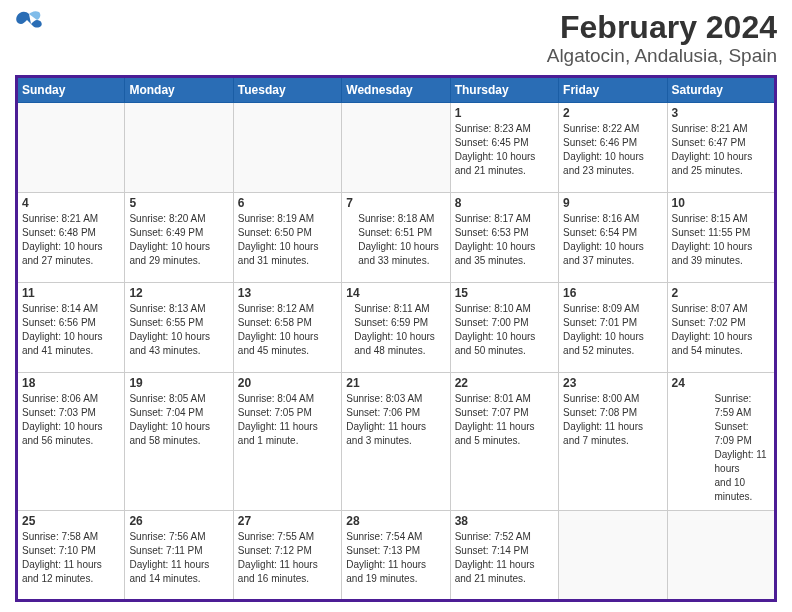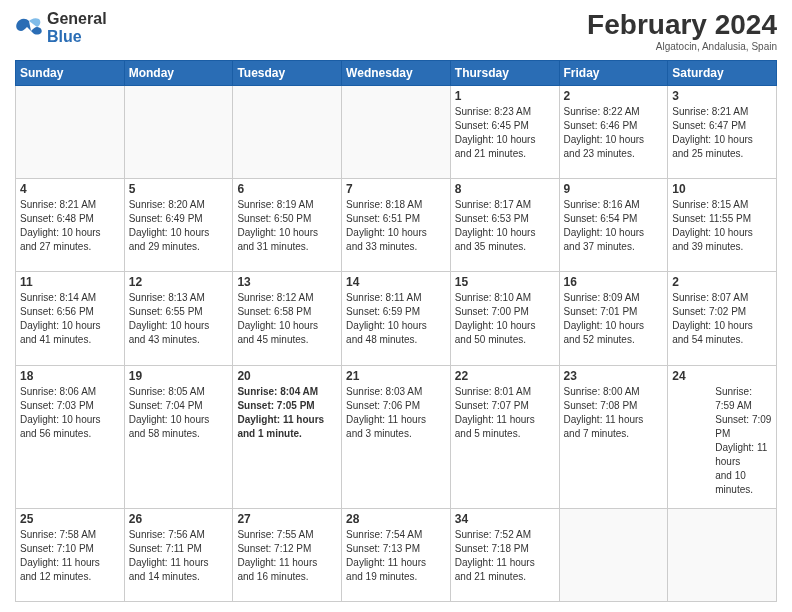--- a/index.html
+++ b/index.html
@@ -29,32 +29,32 @@
       gap: 4px;
     }
     .logo-bird {
       width: 28px;
       height: 22px;
     }
     .title-block {
       text-align: right;
     }
     .month-title {
-      font-size: 28px;
+      font-size: 32px;
       font-weight: bold;
       color: #333;
       line-height: 1.1;
     }
     .location {
-      font-size: 10px;
+      font-size: 19px;
       color: #555;
     }
     .calendar {
       flex: 1;
-      border: 1px solid #4c1d95;
+      border: 3px solid #4c1d95;
       border-collapse: collapse;
       width: 100%;
       table-layout: fixed;
     }
     .calendar th {
       background-color: #2a6db5;
       color: white;
       font-size: 12px;
       font-weight: bold;
       padding: 5px 4px;
@@ -87,24 +87,20 @@
 </head>
 <body>
 
 <div class="page">
   <div class="header">
     <div class="logo">
       <svg class="logo-bird" viewBox="0 0 28 22">
         <path d="M14 4 C10 0, 4 2, 2 6 C0 10, 2 14, 6 14 C8 14, 10 12, 12 10 L18 16 C20 18, 24 18, 26 16 C28 14, 26 10, 22 10 C20 10, 18 12, 16 14 L14 4Z" fill="#2a6db5"></path>
         <path d="M14 4 C16 2, 20 0, 24 2 C26 4, 26 8, 22 10" fill="#4a9fe0" opacity="0.7"></path>
       </svg>
-      <div>
-        <div style="font-size:16px; font-weight:bold; color:#333; line-height:1.15;">General</div>
-        <div style="font-size:16px; font-weight:bold; color:#2a6db5; line-height:1.15;">Blue</div>
-      </div>
     </div>
     <div class="title-block">
       <div class="month-title">February 2024</div>
       <div class="location">Algatocin, Andalusia, Spain</div>
     </div>
   </div>
 
   <table class="calendar">
     <thead>
       <tr>
@@ -162,21 +158,21 @@
           </td>
           <td>
             <div class="day-num">6</div>
             <div class="day-info" style="white-space: pre-line;">Sunrise: 8:19 AM
 Sunset: 6:50 PM
 Daylight: 10 hours
 and 31 minutes.</div>
           </td>
           <td>
             <div class="day-num">7</div>
-            <div class="day-info" style="white-space: pre-line;">Sunrise: 8:18 AM
+            <div class="day-info" style="white-space: pre-line; margin-left: 12px;">Sunrise: 8:18 AM
 Sunset: 6:51 PM
 Daylight: 10 hours
 and 33 minutes.</div>
           </td>
           <td>
             <div class="day-num">8</div>
             <div class="day-info" style="white-space: pre-line;">Sunrise: 8:17 AM
 Sunset: 6:53 PM
 Daylight: 10 hours
 and 35 minutes.</div>
@@ -213,21 +209,21 @@
           </td>
           <td>
             <div class="day-num">13</div>
             <div class="day-info" style="white-space: pre-line;">Sunrise: 8:12 AM
 Sunset: 6:58 PM
 Daylight: 10 hours
 and 45 minutes.</div>
           </td>
           <td>
             <div class="day-num">14</div>
-            <div class="day-info" style="white-space: pre-line;">Sunrise: 8:11 AM
+            <div class="day-info" style="white-space: pre-line; margin-left: 8px;">Sunrise: 8:11 AM
 Sunset: 6:59 PM
 Daylight: 10 hours
 and 48 minutes.</div>
           </td>
           <td>
             <div class="day-num">15</div>
             <div class="day-info" style="white-space: pre-line;">Sunrise: 8:10 AM
 Sunset: 7:00 PM
 Daylight: 10 hours
 and 50 minutes.</div>
@@ -257,21 +253,21 @@
           </td>
           <td>
             <div class="day-num">19</div>
             <div class="day-info" style="white-space: pre-line;">Sunrise: 8:05 AM
 Sunset: 7:04 PM
 Daylight: 10 hours
 and 58 minutes.</div>
           </td>
           <td>
             <div class="day-num">20</div>
-            <div class="day-info" style="white-space: pre-line; font-weight: bold;">Sunrise: 8:04 AM
+            <div class="day-info" style="white-space: pre-line;">Sunrise: 8:04 AM
 Sunset: 7:05 PM
 Daylight: 11 hours
 and 1 minute.</div>
           </td>
           <td>
             <div class="day-num">21</div>
             <div class="day-info" style="white-space: pre-line;">Sunrise: 8:03 AM
 Sunset: 7:06 PM
 Daylight: 11 hours
 and 3 minutes.</div>
@@ -321,23 +317,23 @@
 and 16 minutes.</div>
           </td>
           <td>
             <div class="day-num">28</div>
             <div class="day-info" style="white-space: pre-line;">Sunrise: 7:54 AM
 Sunset: 7:13 PM
 Daylight: 11 hours
 and 19 minutes.</div>
           </td>
           <td>
-            <div class="day-num">34</div>
+            <div class="day-num">38</div>
             <div class="day-info" style="white-space: pre-line;">Sunrise: 7:52 AM
-Sunset: 7:18 PM
+Sunset: 7:14 PM
 Daylight: 11 hours
 and 21 minutes.</div>
           </td>
           <td class="empty-cell"></td>
           <td class="empty-cell"></td>
         </tr>
       </tbody>
   </table>
 </div>
 

